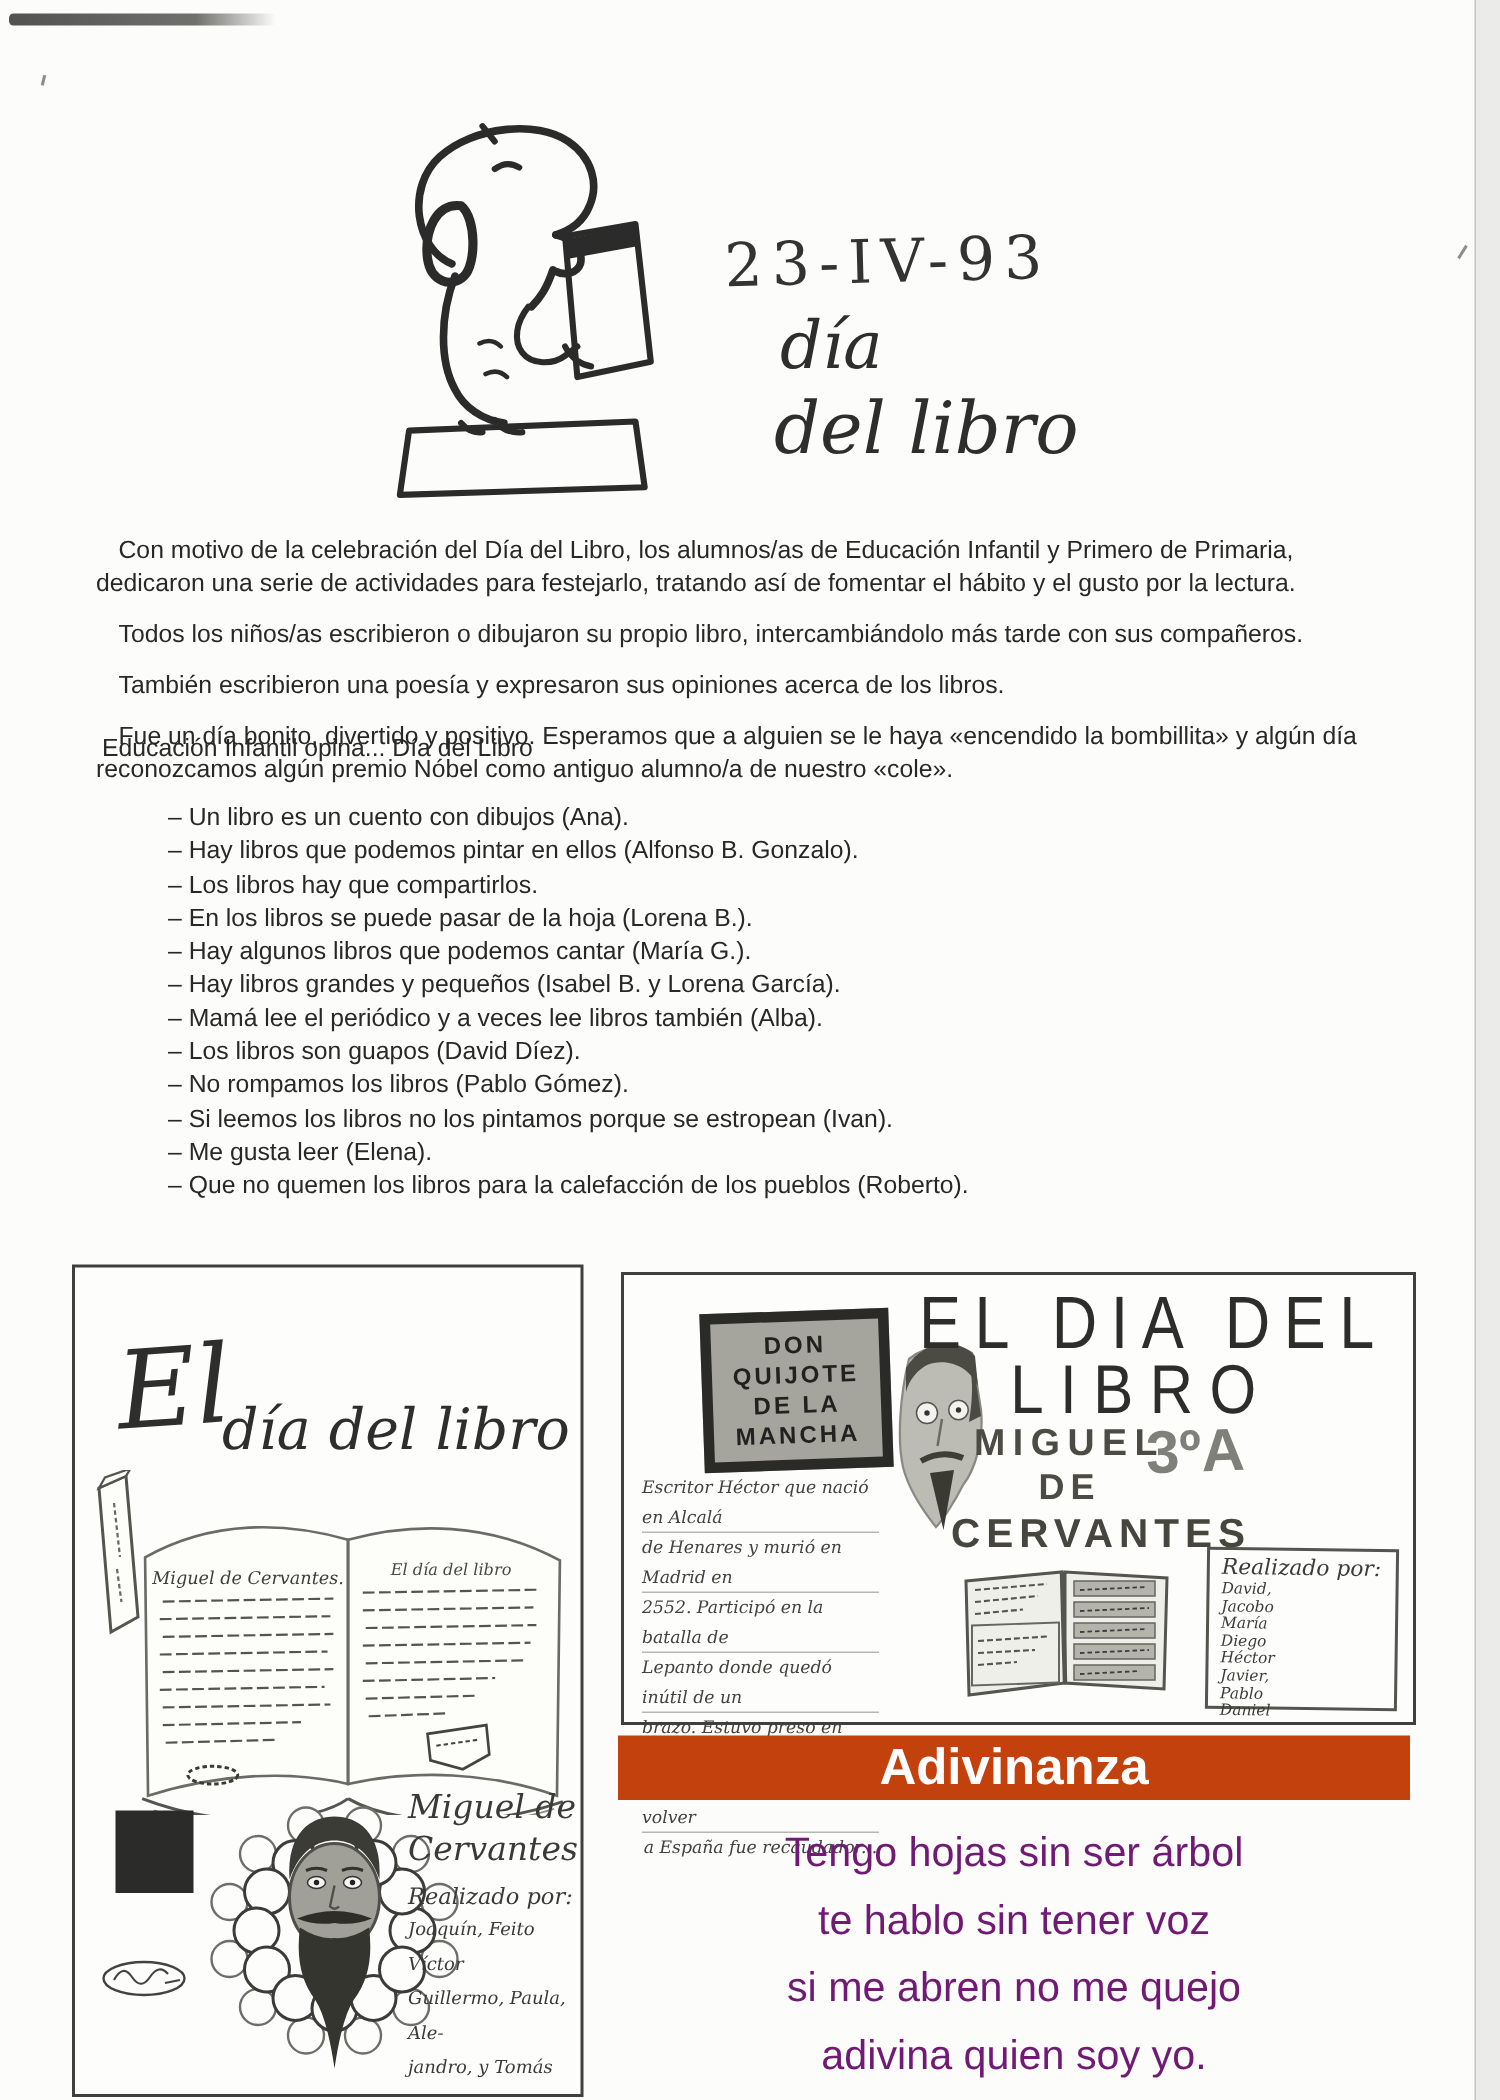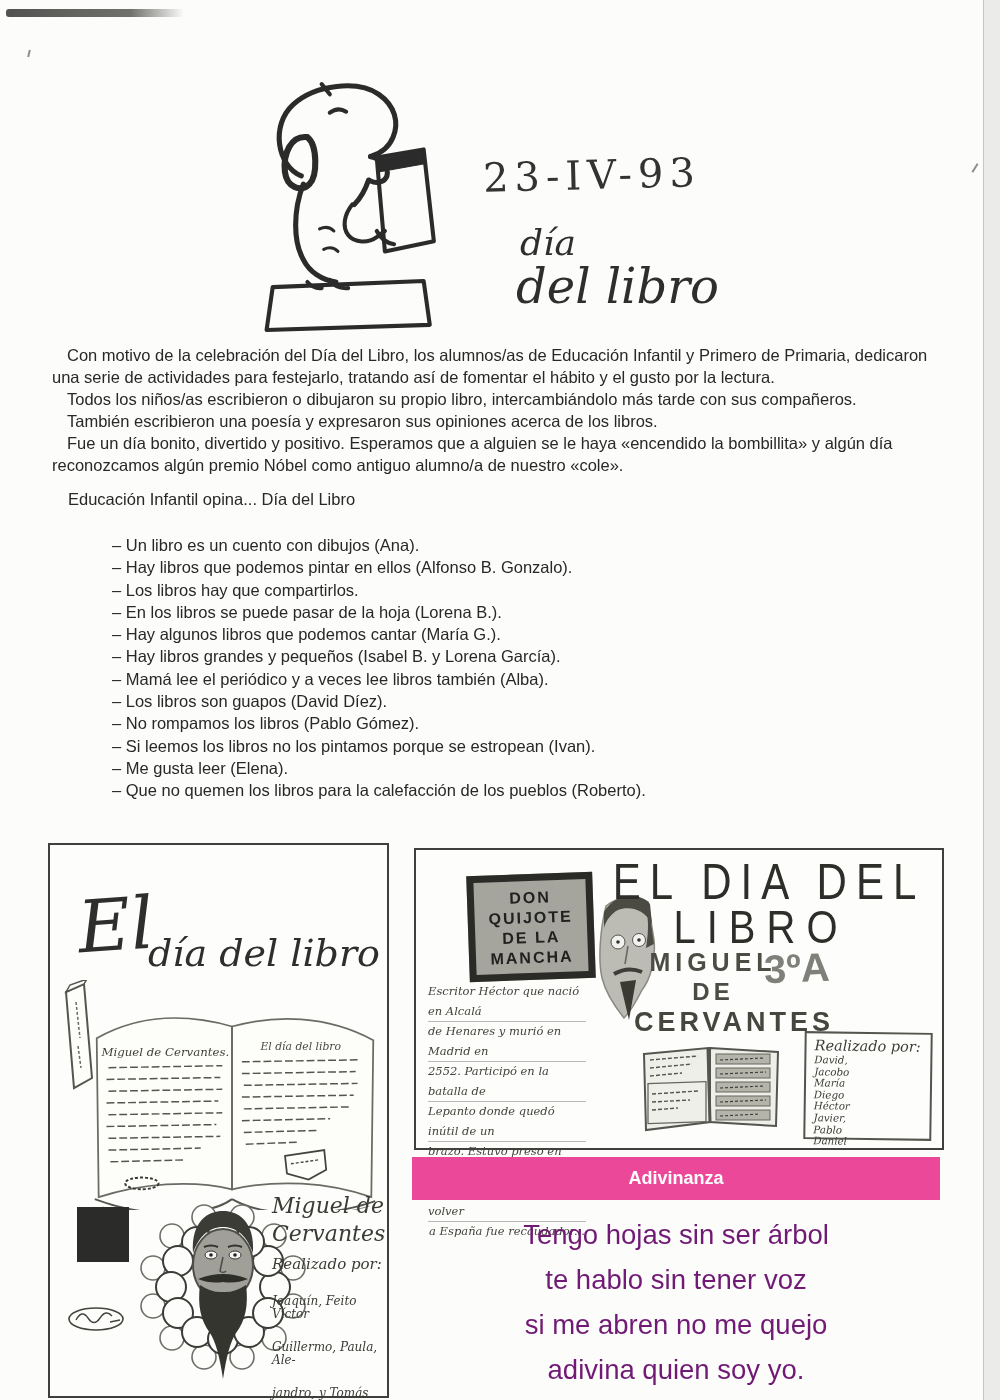--- a/index.html
+++ b/index.html
@@ -10,41 +10,41 @@
         background:linear-gradient(90deg,#525250,#70706d 70%,rgba(112,112,109,0));}
   .edge-right{position:absolute;left:983px;top:0;width:17px;height:1400px;background:#ebebe9;border-left:1px solid #c6c6c3;}
   .tick{position:absolute;background:#8d8d89;}
   .tick.a{left:28px;top:50px;width:2px;height:7px;transform:rotate(14deg);}
   .tick.b{left:974px;top:163px;width:2px;height:10px;transform:rotate(32deg);}
   
   .snoopy{position:absolute;left:262px;top:78px;}
   .hand{font-family:"DejaVu Serif",serif;font-style:italic;color:#2e2e2c;}
   .date-caption{position:absolute;left:483px;top:152px;font-family:"DejaVu Serif",serif;
         font-size:40px;letter-spacing:6px;color:#333331;transform:rotate(-1.5deg);}
-  .title-dia{position:absolute;left:520px;top:222px;font-size:36px;}
+  .title-dia{position:absolute;left:520px;top:205px;font-size:44px;}
   .title-libro{position:absolute;left:468px;top:258px;font-size:48px;}
   
   .intro{position:absolute;left:52px;top:344px;width:893px;font-size:16.5px;line-height:22px;}
-  .intro p{margin:0;text-indent:15px;}
+  .intro p{margin:12px;text-indent:15px;}
   
   .op-heading{position:absolute;left:68px;top:490px;font-size:16.5px;}
   .op-list{position:absolute;left:112px;top:534px;font-size:16.5px;line-height:22.3px;}
   
   .boxL{position:absolute;left:48px;top:843px;width:337px;height:551px;background:#fdfdfb;border:2px solid #3f3f3d;}
   .boxR{position:absolute;left:414px;top:848px;width:526px;height:298px;background:#fdfdfb;border:2px solid #3f3f3d;}
   .abs{position:absolute;}
   
   .elword{left:28px;top:38px;font-size:72px;transform:rotate(-4deg);}
   .eltitle{left:98px;top:86px;font-size:38px;}
   .blacksq{left:27px;top:362px;width:52px;height:55px;background:#2b2b29;}
   .capL{left:222px;top:348px;width:112px;font-family:"DejaVu Serif",serif;font-style:italic;color:#3a3a36;}
   .capL .l1{font-size:22px;line-height:26px;}
   .capL .l2{font-size:22px;line-height:30px;}
   .capL .cr{font-size:15px;line-height:22px;margin-top:4px;}
-  .capL .nm{font-size:12px;line-height:13px;margin-top:20px;}
+  .capL .nm{font-size:12px;line-height:23px;}
   .capL .cls{font-size:21px;margin-top:6px;margin-left:58px;font-style:normal;font-weight:bold;color:#2e2e2c;}
   
   .cover{left:52px;top:24px;width:112px;height:92px;background:#a5a59e;border:7px solid #2a2a27;
          transform:rotate(-2deg);text-align:center;color:#21211f;font-weight:bold;
          display:flex;flex-direction:column;justify-content:center;gap:1px;}
   .cover span{font-size:16px;letter-spacing:2px;line-height:19px;}
   .bigtitle1{left:178px;top:4px;width:350px;text-align:center;font-size:42px;letter-spacing:9px;
          color:#2d2d2a;transform:scaleY(1.18);transform-origin:top;}
   .bigtitle2{left:225px;top:52px;width:240px;text-align:center;font-size:40px;letter-spacing:11px;
          color:#2d2d2a;transform:scaleY(1.15);transform-origin:top;}
@@ -55,22 +55,22 @@
   .cls3a{left:348px;top:96px;font-size:40px;font-weight:bold;color:#80807a;transform:rotate(-2deg);}
   .noteR{left:12px;top:132px;width:158px;font-family:"DejaVu Serif",serif;font-style:italic;
          font-size:11.5px;line-height:19.5px;color:#43433d;}
   .noteR span{display:block;border-bottom:1px solid rgba(100,100,90,.45);}
   .noteR span:last-child{border-bottom:none;text-align:center;}
   .credcard{left:388px;top:182px;width:128px;height:108px;border:2px solid #55554f;transform:rotate(.8deg);
          font-family:"DejaVu Serif",serif;font-style:italic;color:#3c3c36;padding:4px 8px;box-sizing:border-box;}
   .credcard .lbl{font-size:14.5px;margin-bottom:1px;}
   .credcard .nm{font-size:10.3px;line-height:11.6px;}
   
-  .banner{position:absolute;left:412px;top:1157px;width:528px;height:43px;background:#ec4899;
-         color:#fff;font-weight:bold;font-size:18px;display:flex;align-items:center;justify-content:center;}
+  .banner{position:absolute;left:412px;top:1157px;width:528px;height:43px;background:#c2410c;
+         color:#fff;font-weight:bold;font-size:34px;display:flex;align-items:center;justify-content:center;}
   .riddle{position:absolute;left:412px;top:1212px;width:528px;text-align:center;
          font-size:27.5px;line-height:45px;color:#701a75;}
 </style>
 </head>
 <body>
 
 <div class="page">
 
   <div class="smudge-top"></div>
   <div class="edge-right"></div>

